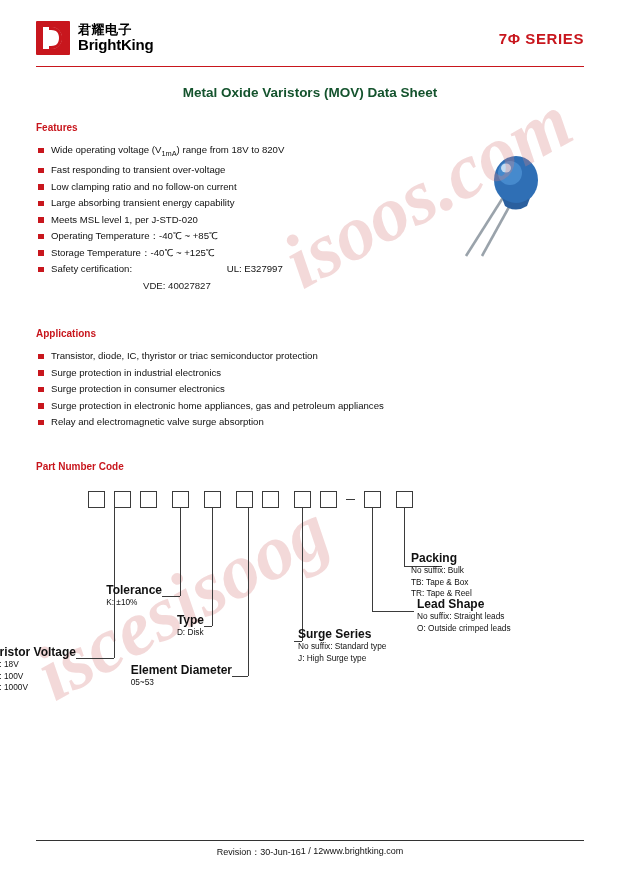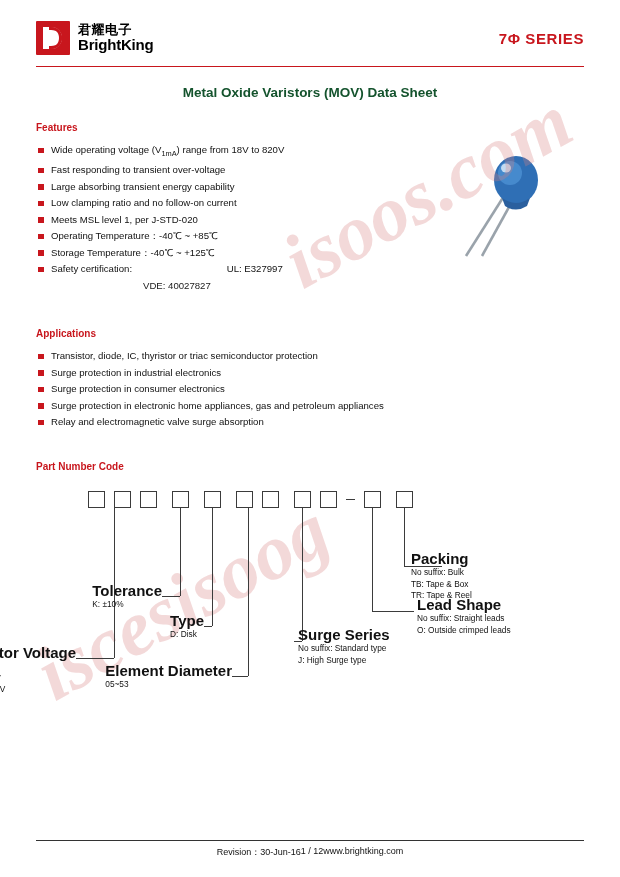--- a/index.html
+++ b/index.html
@@ -225,21 +225,21 @@
     background: #3b3b3b;
   }
   .lbl {
     position: absolute;
     font-size: 8.3px;
     line-height: 11.5px;
     color: #111111;
     white-space: nowrap;
   }
   .lbl b {
-    font-size: 15px;
+    font-size: 12px;
   }
 
   
   .footer {
     position: absolute;
     left: 36px;
     right: 36px;
     bottom: 18px;
     border-top: 1.2px solid #333333;
     padding-top: 5px;
@@ -284,22 +284,22 @@
     </svg>
   </div>
 
   <div class="features-wrap">
     <div class="section-title">Features</div>
     <ul class="bullets">
       <li>
         <span>Wide operating voltage (V</span><sub>1mA</sub><span>) range from 18V to 820V</span>
       </li>
       <li>Fast responding to transient over-voltage</li>
+      <li>Low clamping ratio and no follow-on current</li>
       <li>Large absorbing transient energy capability</li>
-      <li>Low clamping ratio and no follow-on current</li>
       <li>Meets MSL level 1, per J-STD-020</li>
       <li>Operating Temperature：-40℃ ~ +85℃</li>
       <li>Storage Temperature：-40℃ ~ +125℃</li>
       <li>
         <span>Safety certification:</span>
         <span class="cert-indent">&nbsp;&nbsp;&nbsp;</span><span>UL:</span>
         <span>E327997</span>
       </li>
     </ul>
     <div class="sub-line">

